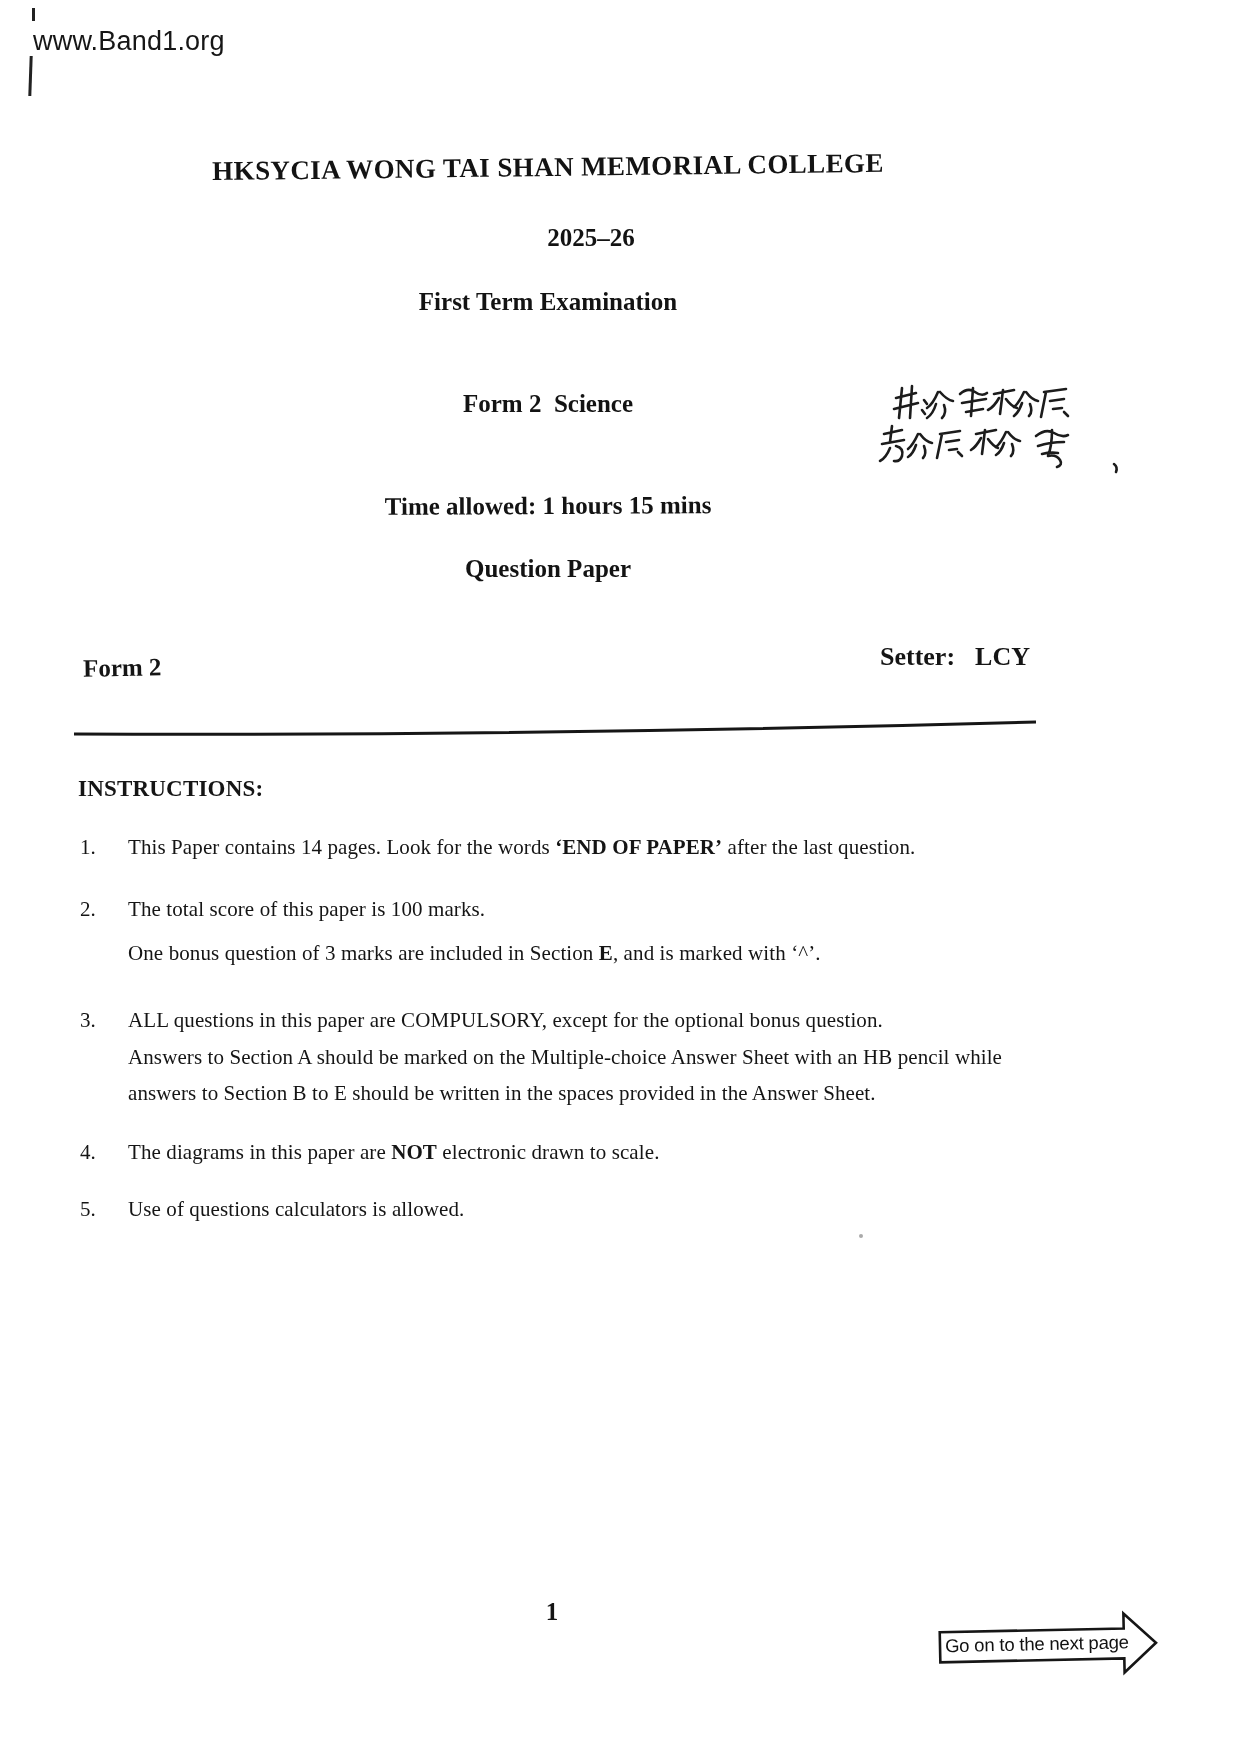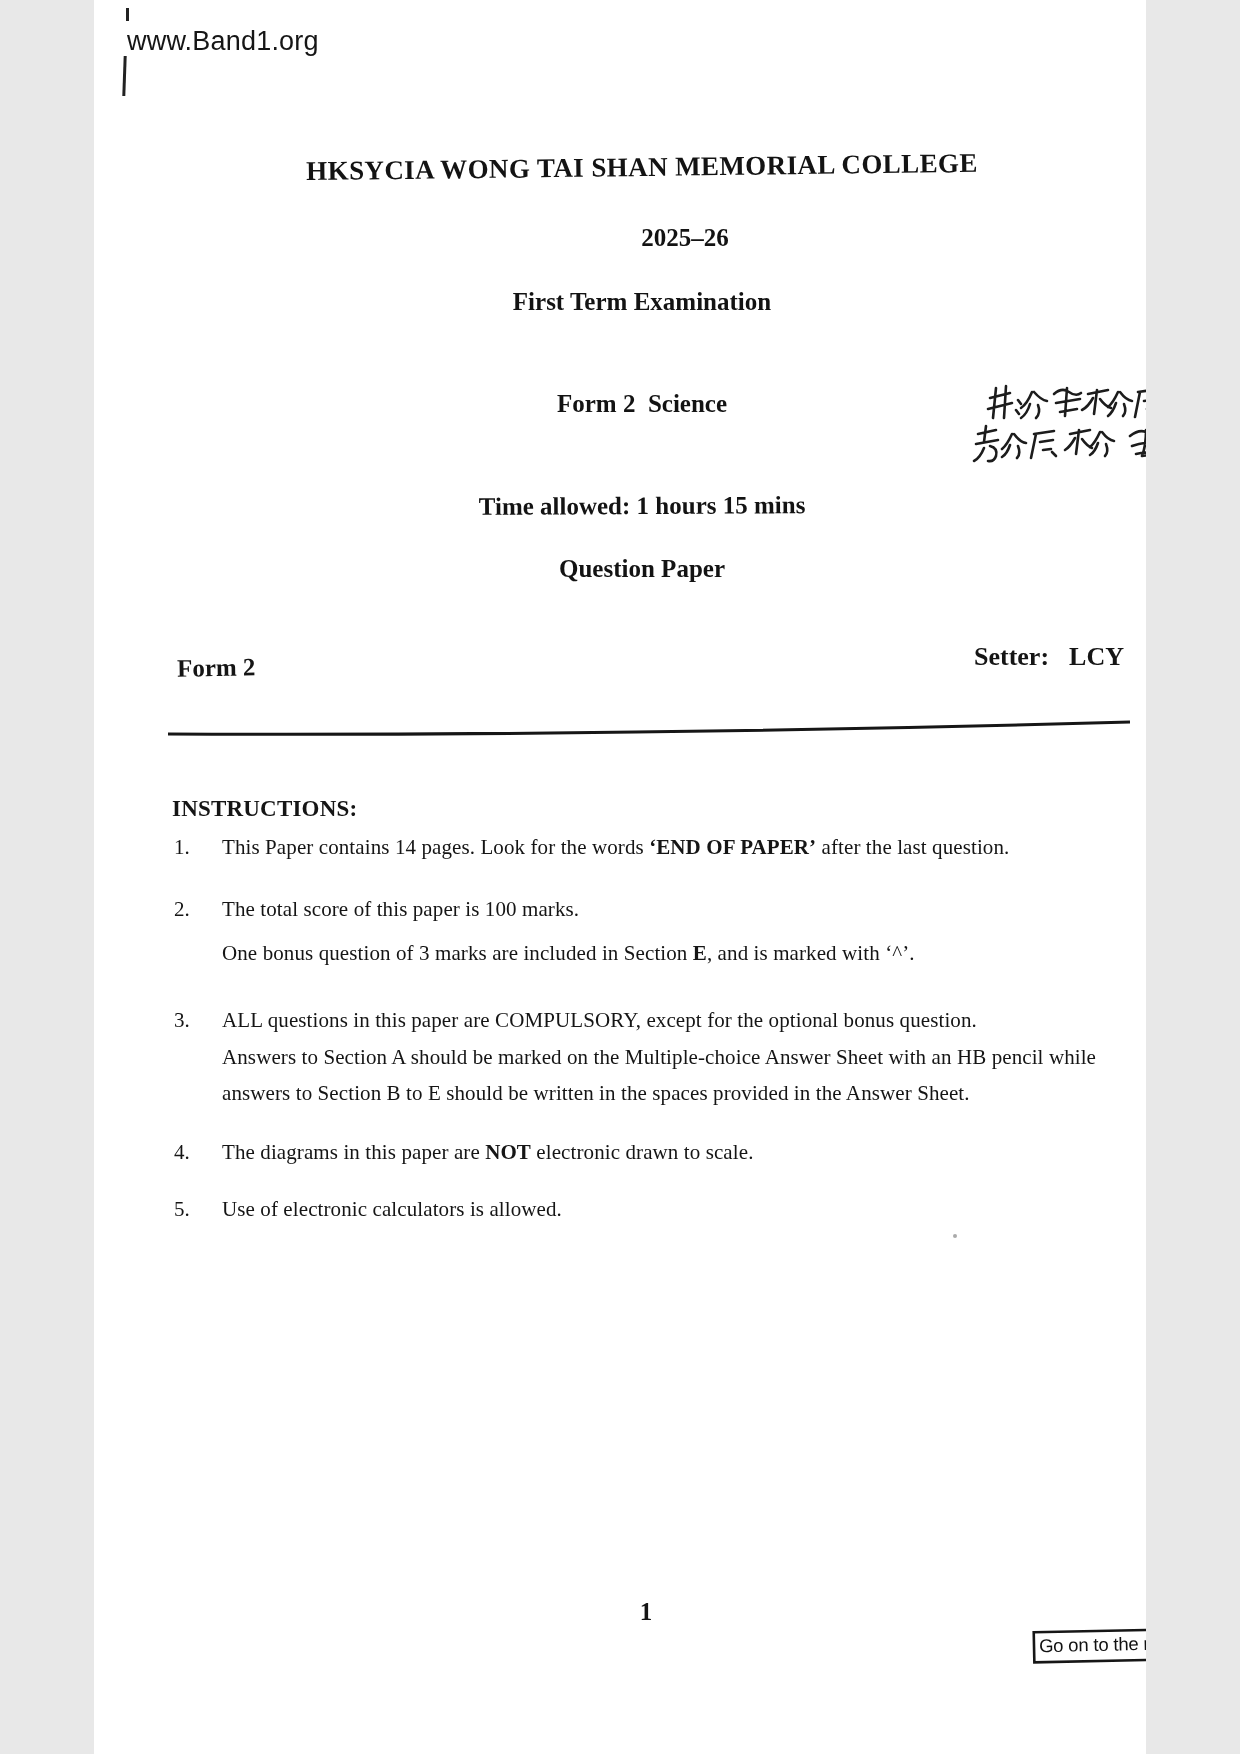--- a/index.html
+++ b/index.html
@@ -1,17 +1,17 @@
 <!DOCTYPE html>
 <html><head>
 <meta charset="utf-8">
 <style>
   html,body { margin:0; padding:0; background:#e8e8e8; }
   .page {
-    position:relative; width:1052px; height:1754px; margin:0 auto;
+    position:relative; width:1240px; height:1754px; margin:0 auto;
     background:#ffffff; overflow:hidden;
     font-family:"Liberation Serif", serif; color:#151515;
   }
   .abs { position:absolute; }
 
   
   .watermark {
     left:33px; top:26px; font-family:"Liberation Sans", sans-serif;
     font-size:27px; color:#161616; letter-spacing:0.2px;
   }
@@ -28,21 +28,21 @@
   .question-paper { top:555px; font-size:25px; }
 
   .handwriting { left:852px; top:372px; }
 
   .form-left { left:83px; top:654px; font-size:25px; font-weight:bold; transform:rotate(-1deg); }
   .setter { left:880px; top:642px; font-size:26px; font-weight:bold; }
   .setter .val { margin-left:20px; }
 
   .rule-svg { left:68px; top:712px; }
 
-  .instr-heading { left:78px; top:796px; font-size:23px; font-weight:bold; letter-spacing:0.2px; }
+  .instr-heading { left:78px; top:776px; font-size:23px; font-weight:bold; letter-spacing:0.2px; }
 
   .item-num { left:80px; font-size:21px; }
   .item-text { left:128px; font-size:21px; letter-spacing:0.1px; width:940px; }
   .t-835 { top:835px; } .t-897 { top:897px; } .t-941 { top:941px; }
   .t-1008 { top:1008px; } .t-1045 { top:1045px; } .t-1081 { top:1081px; }
   .t-1140 { top:1140px; } .t-1197 { top:1197px; }
 
   .page-num { left:0; top:1598px; width:1104px; text-align:center; font-size:25px; font-weight:bold; }
 
   .next-arrow { left:930px; top:1606px; width:240px; height:76px; transform:rotate(-1.2deg); }
@@ -108,21 +108,21 @@
 
   <div class="abs item-num t-1008">3.</div>
   <div class="abs item-text t-1008">ALL questions in this paper are COMPULSORY, except for the optional bonus question.</div>
   <div class="abs item-text t-1081">answers to Section B to E should be written in the spaces provided in the Answer Sheet.</div>
   <div class="abs item-text t-1045">Answers to Section A should be marked on the Multiple-choice Answer Sheet with an HB pencil while</div>
 
   <div class="abs item-num t-1140">4.</div>
   <div class="abs item-text t-1140"><span>The diagrams in this paper are </span><b>NOT</b><span> electronic drawn to scale.</span></div>
 
   <div class="abs item-num t-1197">5.</div>
-  <div class="abs item-text t-1197">Use of electronic calculators is allowed.</div>
+  <div class="abs item-text t-1197">Use of questions calculators is allowed.</div>
 
   <div class="abs speck"></div>
 
   <div class="abs page-num">1</div>
 
   <div class="abs next-arrow">
     <svg width="240" height="76" viewBox="0 0 240 76">
       <path d="M10,24 L194,24 L194,9 L226,39 L194,68 L194,54 L10,54 Z" fill="#ffffff" stroke="#161616" stroke-width="2.6" stroke-linejoin="miter"></path>
     </svg>
     <span class="arrow-label">Go on to the next page</span>

